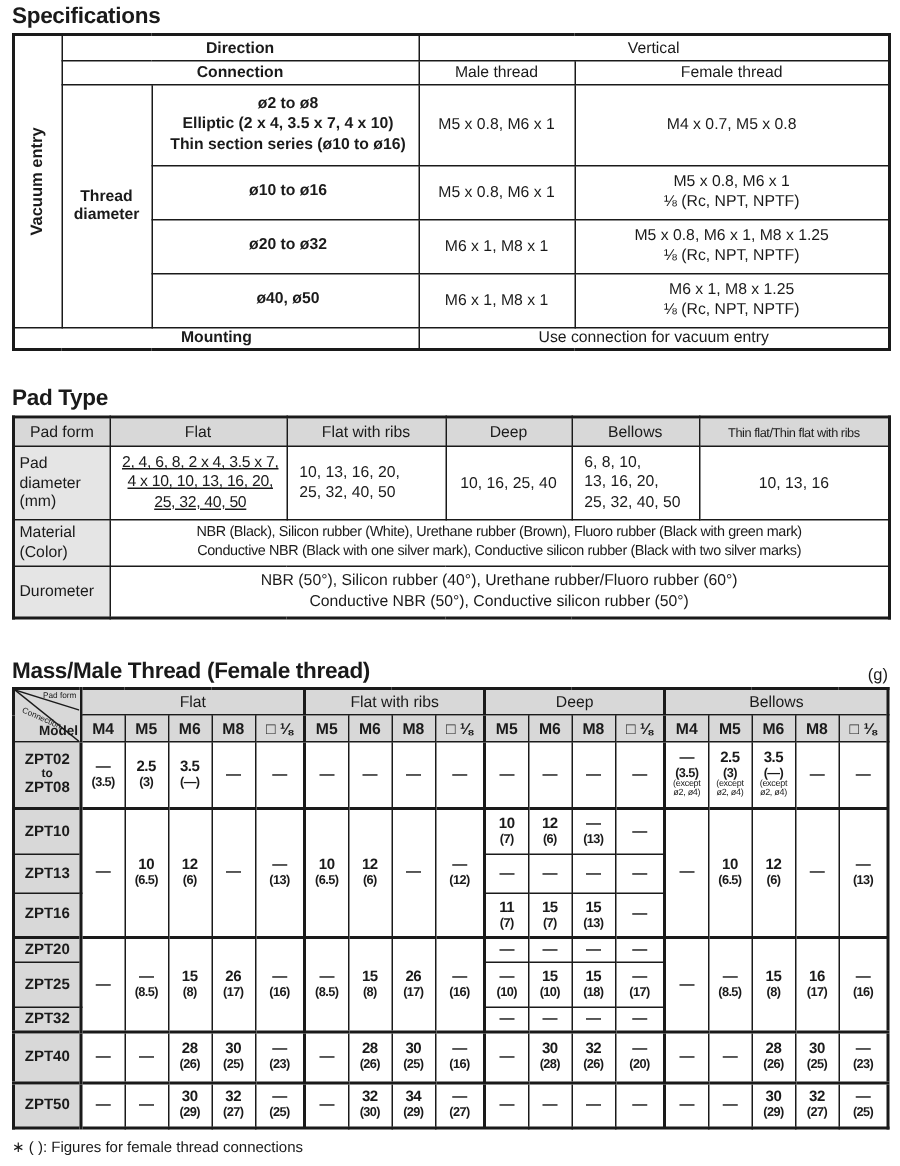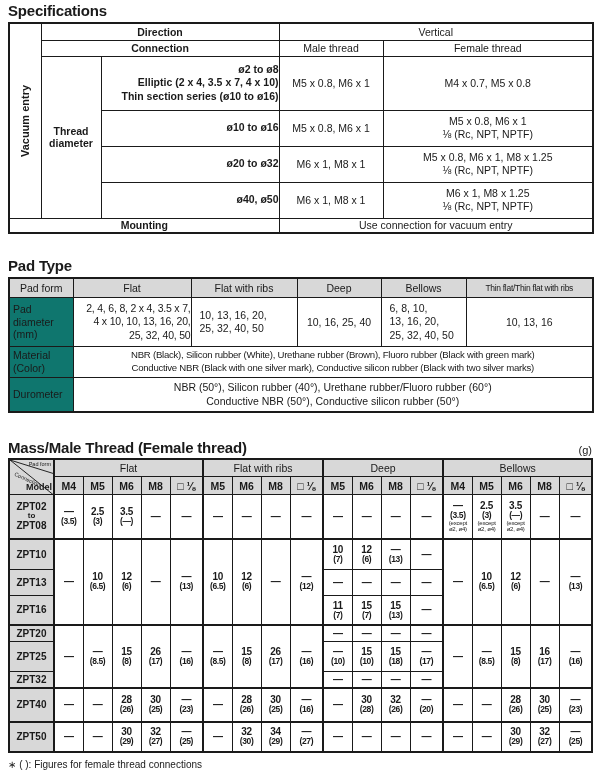--- a/index.html
+++ b/index.html
@@ -29,33 +29,33 @@
   #spec-table .rm { height:36px; }
   #spec-table .mount { height:15px; }
   #spec-table .b { font-weight:bold; }
   .vac { position:relative; }
   .vac span {
     position:absolute; left:50%; top:50%;
     transform:translate(-50%,-50%) rotate(-90deg);
     white-space:nowrap; font-weight:bold; font-size:11px;
   }
   .thread-lbl { font-weight:bold; font-size:10.5px; line-height:1.15; }
-  .desc { text-align:right; padding:1px 0 1px 4px; font-weight:bold; line-height:1.3; }
+  .desc { text-align:center; padding:1px 0 1px 4px; font-weight:bold; line-height:1.3; }
   .val { line-height:1.2; }
 
   
   #pad-table { margin-top:3px; }
   #pad-table th, #pad-table td { font-size:10.5px; }
   #pad-table .hdr { background:#d8d8d8; height:18px; }
   #pad-table .hdr-thin { font-size:8.5px; letter-spacing:-0.3px; }
-  #pad-table .lbl { background:#0f766e; text-align:left; padding-left:3px; line-height:1.2; }
+  #pad-table .lbl { background:#e5e5e5; text-align:left; padding-left:3px; line-height:1.2; }
   #pad-table .rdiam { height:49px; }
   #pad-table .rmat  { height:31px; }
   #pad-table .rdur  { height:34px; }
-  .list-sm { font-size:8.5px; line-height:1.25; text-align:right; padding-left:3px; letter-spacing:-0.2px; }
+  .list-sm { font-size:8.5px; line-height:1.25; text-align:center; padding-left:3px; letter-spacing:-0.2px;text-decoration:underline; }
   .list-md { font-size:10px; line-height:1.25; text-align:left; padding-left:8px; }
   .list-c  { font-size:10px; }
   .mat-line { font-size:9.6px; line-height:1.35; letter-spacing:-0.25px; }
   .dur-line { font-size:10.5px; line-height:1.35; }
 
   
   .mass-head { display:flex; justify-content:space-between; align-items:flex-end; margin-top:26px;gap:48px; }
   .mass-unit { font-size:11px; }
   #mass-table { margin-top:2px; }
   #mass-table col.cm { width:45px; }

